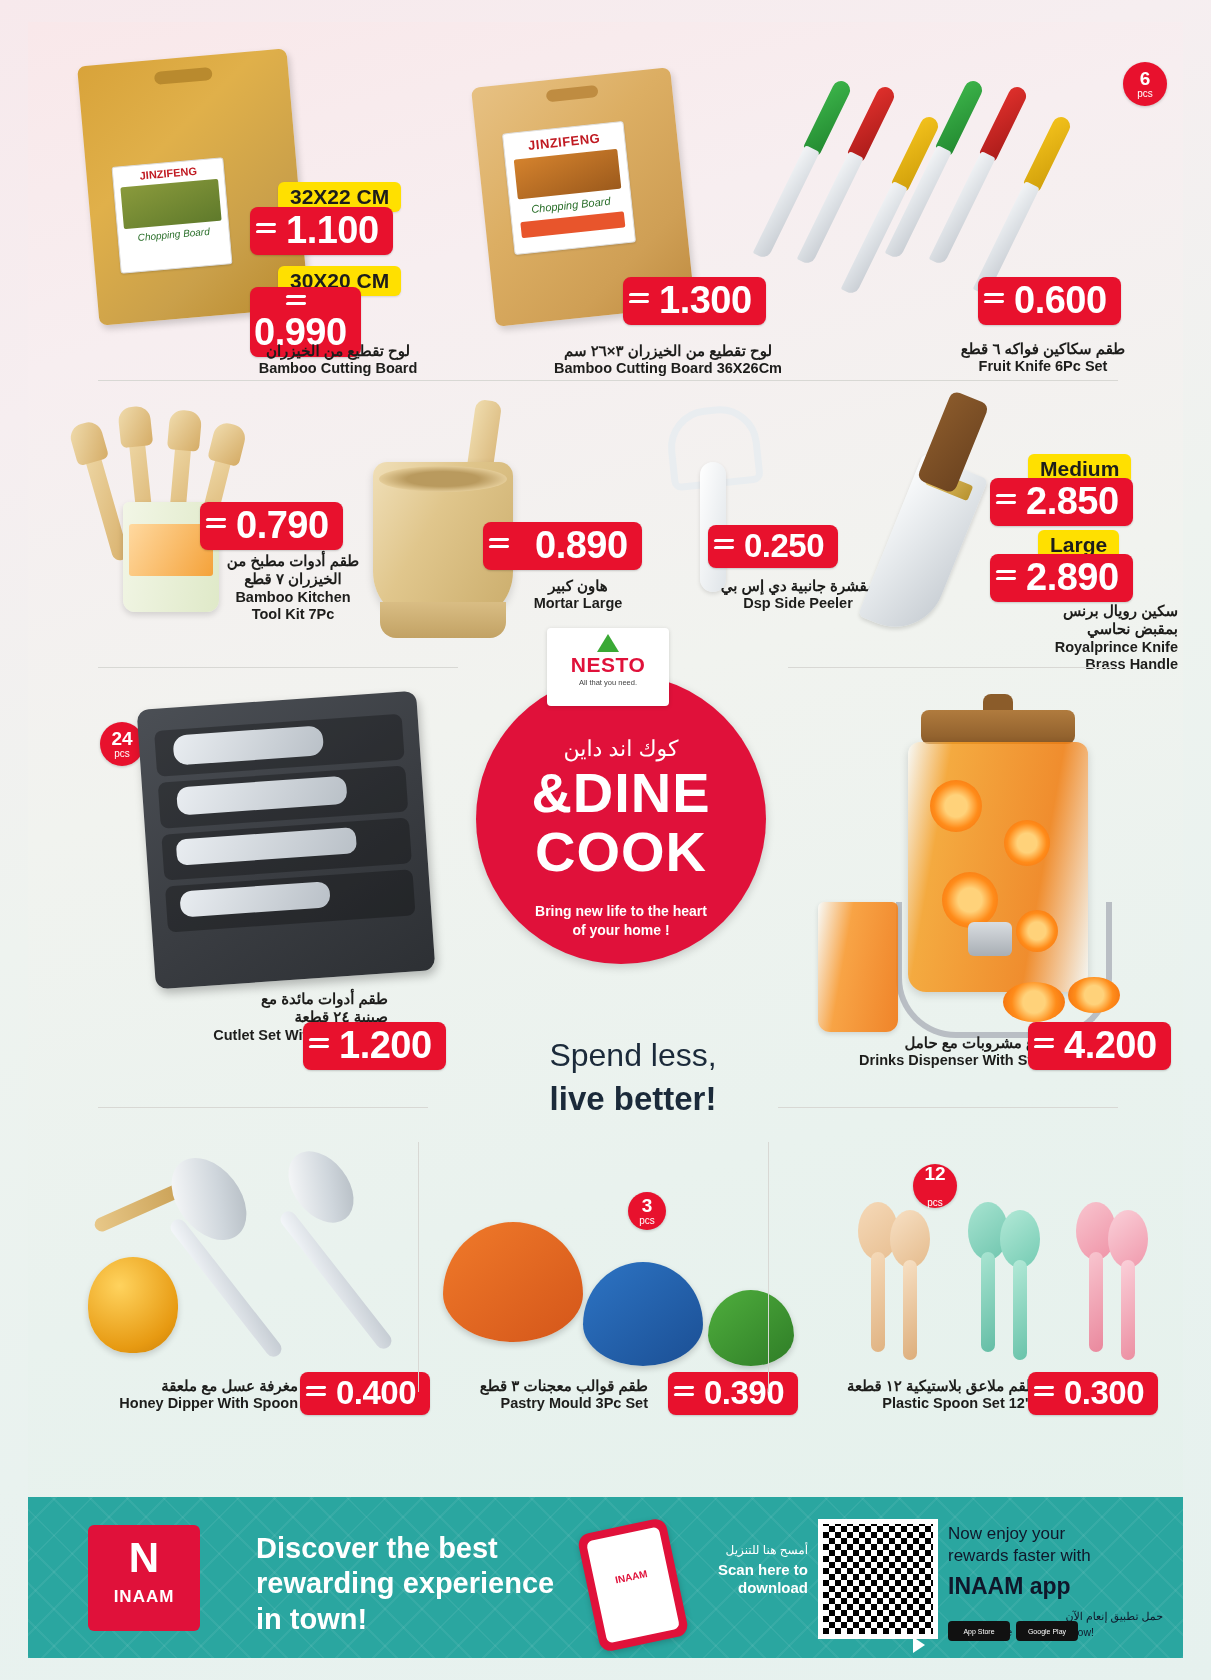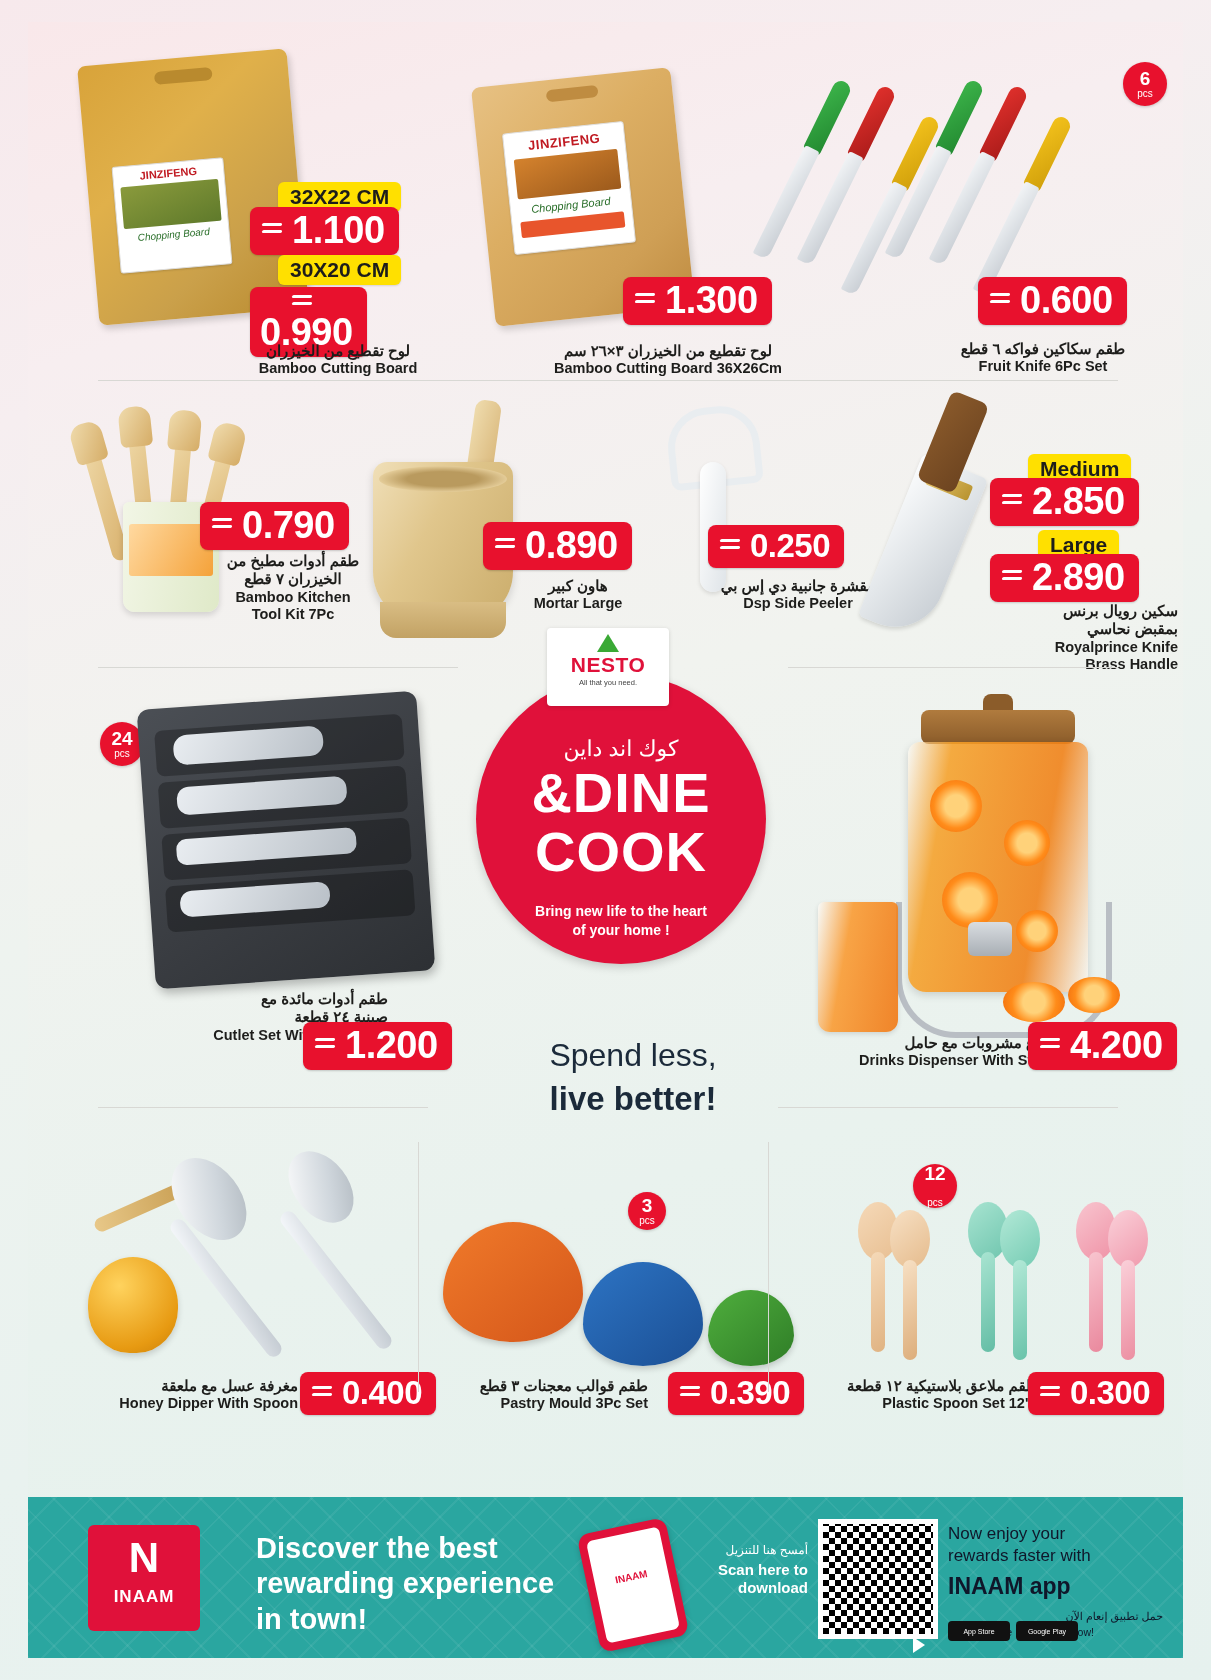--- a/index.html
+++ b/index.html
@@ -28,21 +28,21 @@
   }
 
   
   .price-tag {
     position: absolute;
     display: flex;
     align-items: center;
     background: #e8112d;
     color: #fff;
     border-radius: 8px;
-    padding: 4px 14px 6px 10px;
+    padding: 4px 14px 6px 4px;
     box-shadow: 0 1px 2px rgba(0,0,0,0.18);
     white-space: nowrap;
   }
   .price-tag .kd {
     display: inline-block;
     width: 26px;
     height: 22px;
     margin-right: 6px;
     position: relative;
     flex: none;
@@ -477,21 +477,21 @@
     <div class="pic"></div>
     <div class="sub">Chopping Board</div>
   </div>
 
   <div class="yellow-label" style="left:250px; top:160px;">32X22 CM</div>
   <div class="price-tag" style="left:222px; top:185px;">
     <span class="kd"></span>
     <span class="amount">1.100</span>
   </div>
 
-  <div class="yellow-label" style="left:250px; top:233px;">30X20 CM</div>
+  <div class="yellow-label" style="left:250px; top:244px;">30X20 CM</div>
   <div class="price-tag" style="left:222px; top:265px;flex-direction:column;">
     <span class="kd"></span>
     <span class="amount">0.990</span>
   </div>
 
   <div class="caption" style="left:180px; top:320px; width:260px;">
     <div class="ar">لوح تقطيع من الخيزران</div>
     <div class="en">Bamboo Cutting Board</div>
   </div>
 
@@ -570,21 +570,21 @@
     <div class="ar">الخيزران ٧ قطع</div>
     <div class="en">Bamboo Kitchen</div>
     <div class="en">Tool Kit 7Pc</div>
   </div>
 
   <div class="pestle"></div>
   <div class="mortar">
         <div class="rim"></div>
       </div>
   <div class="mortar-base"></div>
-  <div class="price-tag" style="left:455px; top:500px;">
+  <div class="price-tag" style="left:455px; top:500px;gap:16px;">
     <span class="kd"></span>
     <span class="amount">0.890</span>
   </div>
   <div class="caption" style="left:450px; top:555px; width:200px;">
     <div class="ar">هاون كبير</div>
     <div class="en">Mortar Large</div>
   </div>
 
   <div class="peeler-head"></div>
   <div class="peeler-body"></div>

